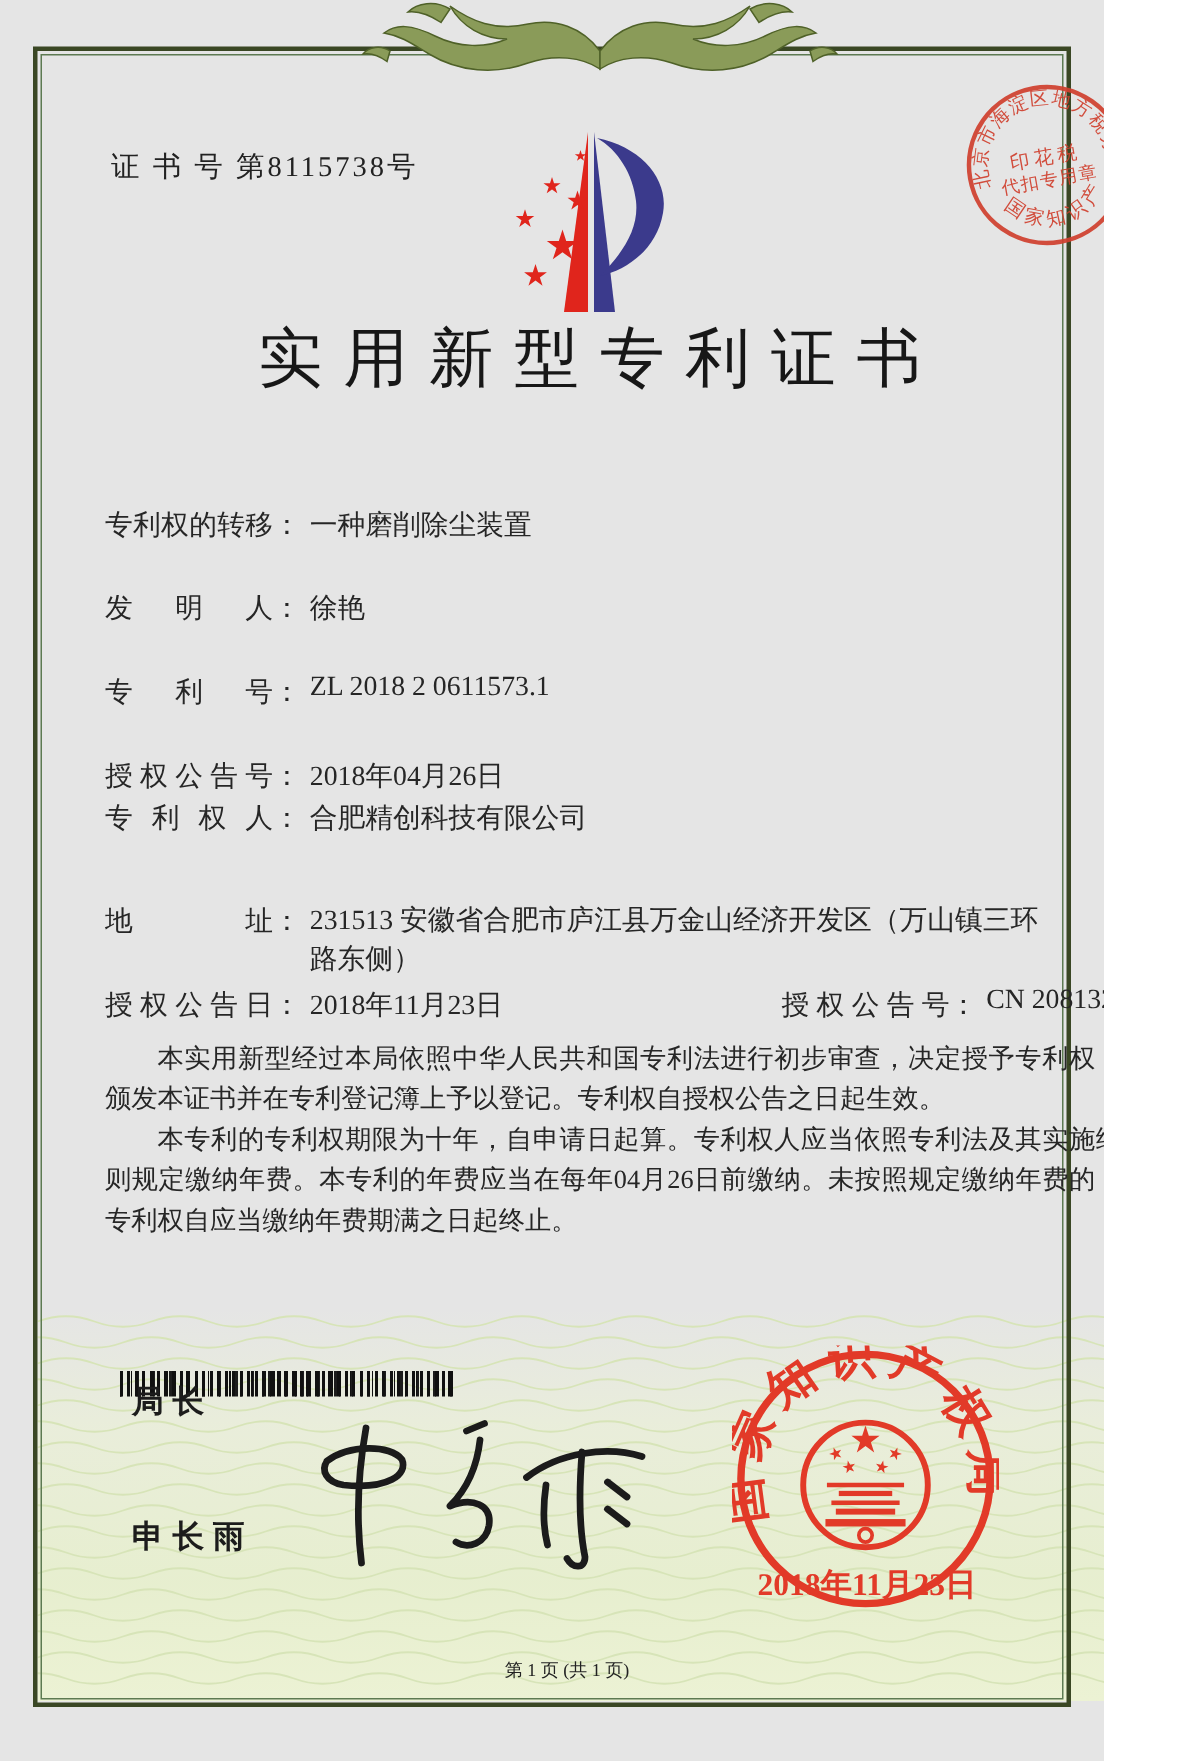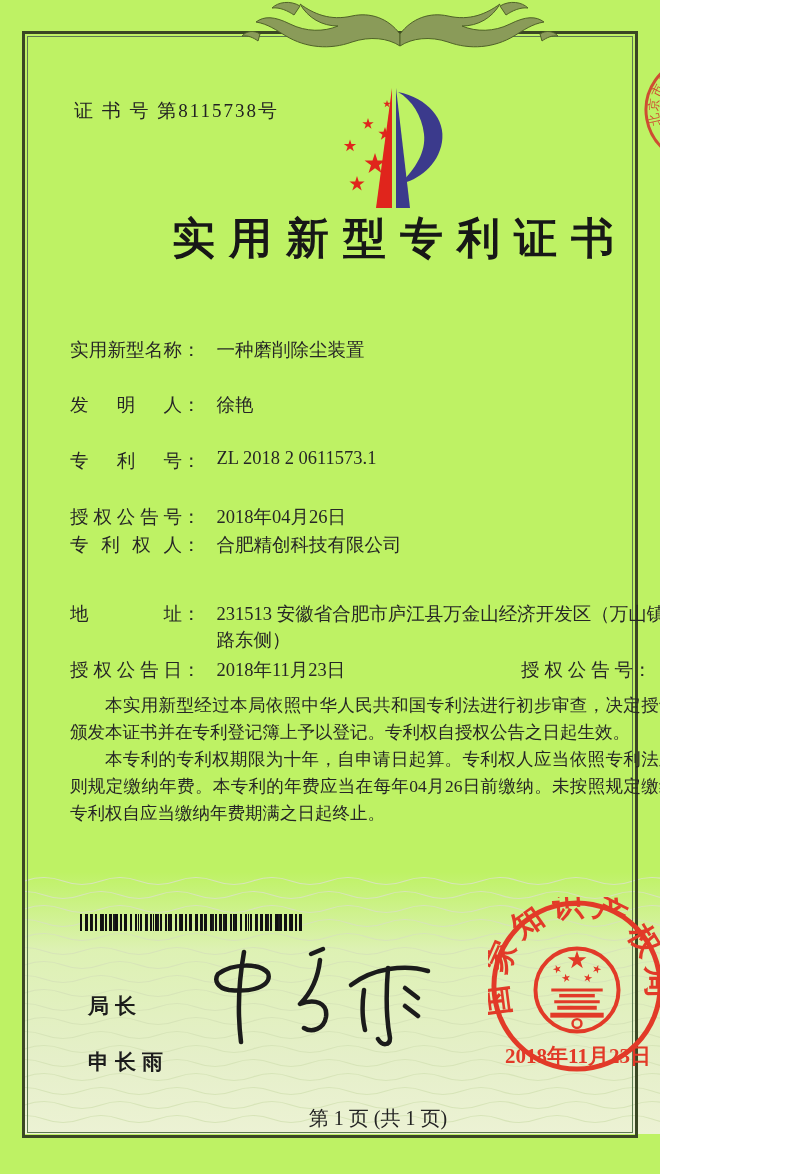--- a/index.html
+++ b/index.html
@@ -1,44 +1,44 @@
 <!DOCTYPE html>
 <html><head>
 <meta charset="utf-8">
 <style>
   html,body{margin:0;padding:0;}
   .page{
-    position:relative; width:660px; height:1174px;
-    background:#bef264; overflow:hidden;
+    position:relative; width:736px; height:1174px;
+    background:#e5e5e5; overflow:hidden;
     font-family:"Liberation Serif", serif; color:#262626;
   }
   .frame{
     position:absolute; left:22px; top:31px; right:22px; bottom:36px;
     border:3px solid #3a4724;
   }
   .frame-inner{
     position:absolute; inset:2px; border:1px solid #5d7a52;
   }
   .cert-number{
     position:absolute; left:74px; top:98px;
     font-size:19px; letter-spacing:2px; color:#222;
   }
   .page-title{
     position:absolute; left:0; top:210px; width:800px;
-    text-align:center; font-size:43px; font-weight:700;
+    text-align:center; font-size:43px; font-weight:400;
     letter-spacing:14px; color:#171717;
   }
   .fields{position:absolute; left:0; top:0; width:800px; font-size:18.5px;}
   .frow{position:absolute; left:70px; white-space:nowrap;}
   .flabel{
     display:inline-block; width:112px; vertical-align:top;
     text-align:justify; text-align-last:justify;
   }
   .fcolon{display:inline-block; vertical-align:top;}
-  .fvalue{display:inline-block; vertical-align:top; margin-left:16px;}
+  .fvalue{display:inline-block; vertical-align:top; margin-left:6px;}
   .fvalue.wrap{white-space:normal; width:492px; line-height:26px;}
   .grant-no{position:absolute; left:451px; top:0; white-space:nowrap;}
   .bodytext{
     position:absolute; left:70px; top:692px; width:678px;
     font-size:17.5px; line-height:27px; text-align:justify;
   }
   .bodytext p{margin:0; text-indent:2em;}
   .band{
     position:absolute; left:25px; top:872px; width:750px; height:262px;
     background:linear-gradient(180deg, rgba(235,241,214,0) 0%,
@@ -50,32 +50,32 @@
     background:
       repeating-linear-gradient(90deg,#101010 0 2px, transparent 2px 5px),
       repeating-linear-gradient(90deg,#101010 0 1px, transparent 1px 7.3px),
       repeating-linear-gradient(90deg,#1c1c1c 0 1.6px, transparent 1.6px 11px);
   }
   .director-title,.director-name{
     position:absolute; left:88px;
     font-family:"Liberation Sans", sans-serif; font-weight:700;
     font-size:21px; letter-spacing:6px; color:#1c1c1c;
   }
-  .director-title{top:992px;}
-  .director-name{top:1048px;}
+  .director-title{top:920px;}
+  .director-name{top:1010px;}
   .signature{position:absolute; left:198px; top:938px;}
   .agency-seal{position:absolute; left:488px; top:897px;}
   .seal-date{
     position:absolute; left:478px; top:1042px; width:200px;
     text-align:center; font-size:21px; font-weight:700;
     color:#e23a28; white-space:nowrap;
   }
   .page-footer{
     position:absolute; left:0; top:1105px; width:756px;
-    text-align:center; font-size:20px; color:#222;
+    text-align:center; font-size:12px; color:#222;
   }
   .ornament{position:absolute; left:230px; top:0;}
   .logo{position:absolute; left:330px; top:84px;}
   .tax-stamp{position:absolute; left:624px; top:36px; opacity:.92;}
 </style>
 </head>
 <body>
 
 <div class="page">
 
@@ -156,21 +156,21 @@
       <text font-size="13" letter-spacing="3" font-family="Liberation Serif, serif">
         <textPath href="#txBot" startOffset="2">国家知识产权局</textPath>
       </text>
     </g>
   </svg>
 
   <div class="page-title">实用新型专利证书</div>
 
   <div class="fields">
     <div class="frow" style="top:337px">
-      <span class="flabel">实用新型名称</span><span class="fcolon">：</span><span class="fvalue">一种磨削除尘装置</span>
+      <span class="flabel">专利权的转移</span><span class="fcolon">：</span><span class="fvalue">一种磨削除尘装置</span>
     </div>
     <div class="frow" style="top:392px">
       <span class="flabel">发 明 人</span><span class="fcolon">：</span><span class="fvalue">徐艳</span>
     </div>
     <div class="frow" style="top:448px">
       <span class="flabel">专 利 号</span><span class="fcolon">：</span><span class="fvalue">ZL 2018 2 0611573.1</span>
     </div>
     <div class="frow" style="top:504px">
       <span class="flabel">授权公告号</span><span class="fcolon">：</span><span class="fvalue">2018年04月26日</span>
     </div>

